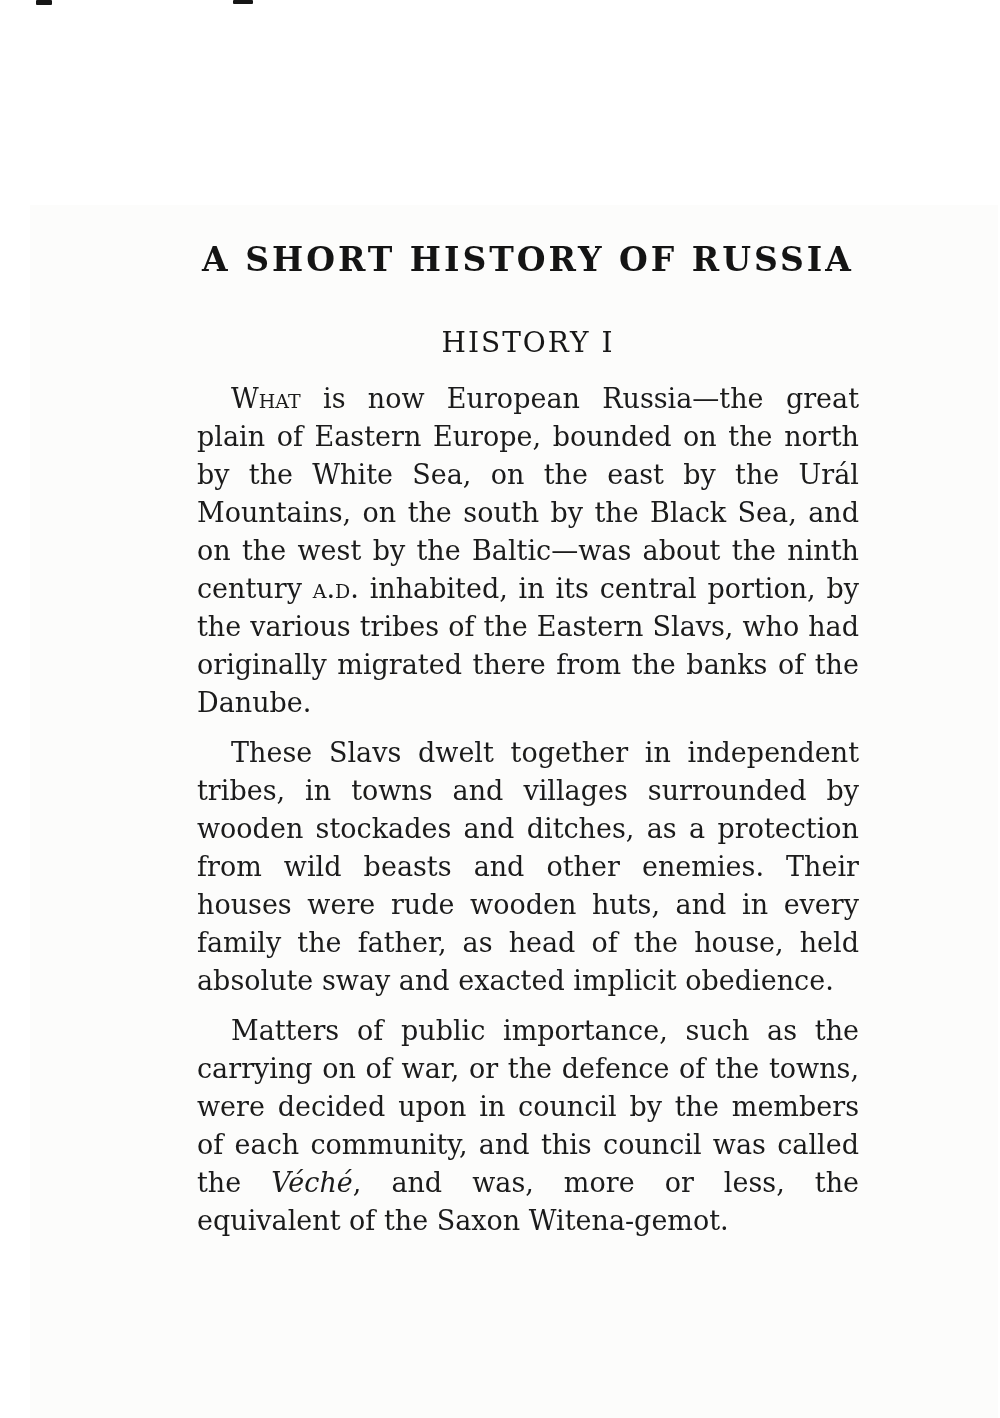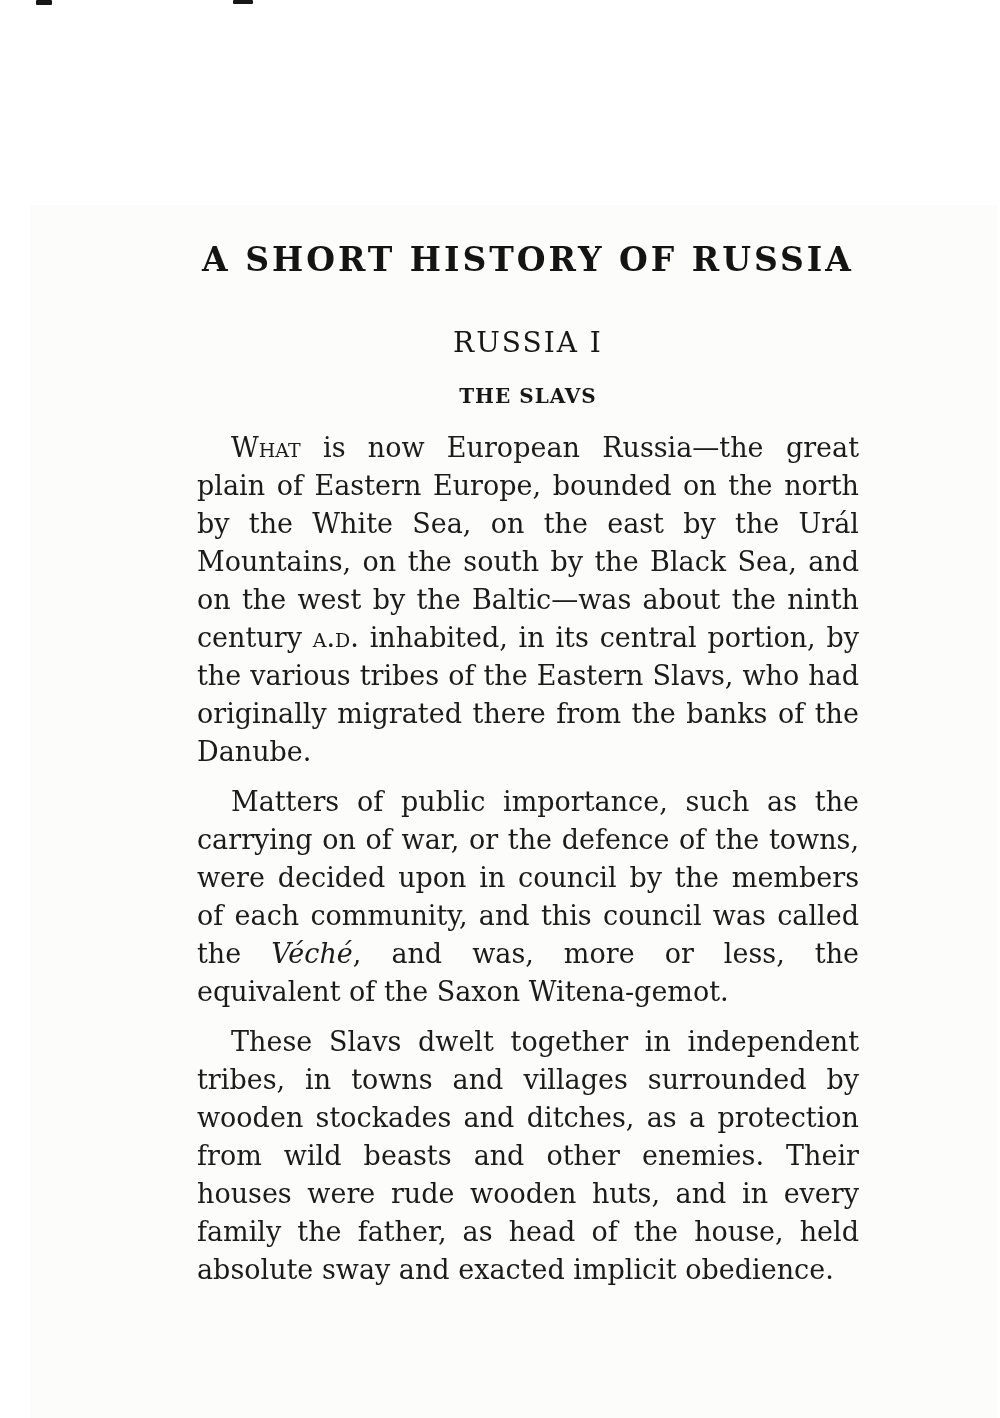--- a/index.html
+++ b/index.html
@@ -90,28 +90,27 @@
 
 <div class="page">
   <div class="scan-shade"></div>
   <div class="artifact a1"></div>
   <div class="artifact a2"></div>
 
   <div class="content">
 
     <h1 class="book-title">A SHORT HISTORY OF RUSSIA</h1>
 
-    <h2 class="chapter-heading">RUSSIA I</h2>
+    <h2 class="chapter-heading">HISTORY I</h2>
 
-    <h3 class="section-heading">THE SLAVS</h3>
 
     <div class="body-text">
 
       <p><span class="smallcaps">What</span><span> is now European Russia—the great plain of Eastern Europe, bounded on the north by the White Sea, on the east by the Urál Mountains, on the south by the Black Sea, and on the west by the Baltic—was about the ninth century </span><span class="smallcaps">a.d.</span><span> inhabited, in its central portion, by the various tribes of the Eastern Slavs, who had originally migrated there from the banks of the Danube.</span></p>
 
+      <p><span>These Slavs dwelt together in independent tribes, in towns and villages surrounded by wooden stockades and ditches, as a protection from wild beasts and other enemies. Their houses were rude wooden huts, and in every family the father, as head of the house, held absolute sway and exacted implicit obedience.</span></p>
+
       <p><span>Matters of public importance, such as the carrying on of war, or the defence of the towns, were decided upon in council by the members of each community, and this council was called the </span><span class="italic">Véché</span><span>, and was, more or less, the equivalent of the Saxon Witena-gemot.</span></p>
-
-      <p><span>These Slavs dwelt together in independent tribes, in towns and villages surrounded by wooden stockades and ditches, as a protection from wild beasts and other enemies. Their houses were rude wooden huts, and in every family the father, as head of the house, held absolute sway and exacted implicit obedience.</span></p>
 
 
     </div>
   </div>
 </div>
 
 </body></html>

